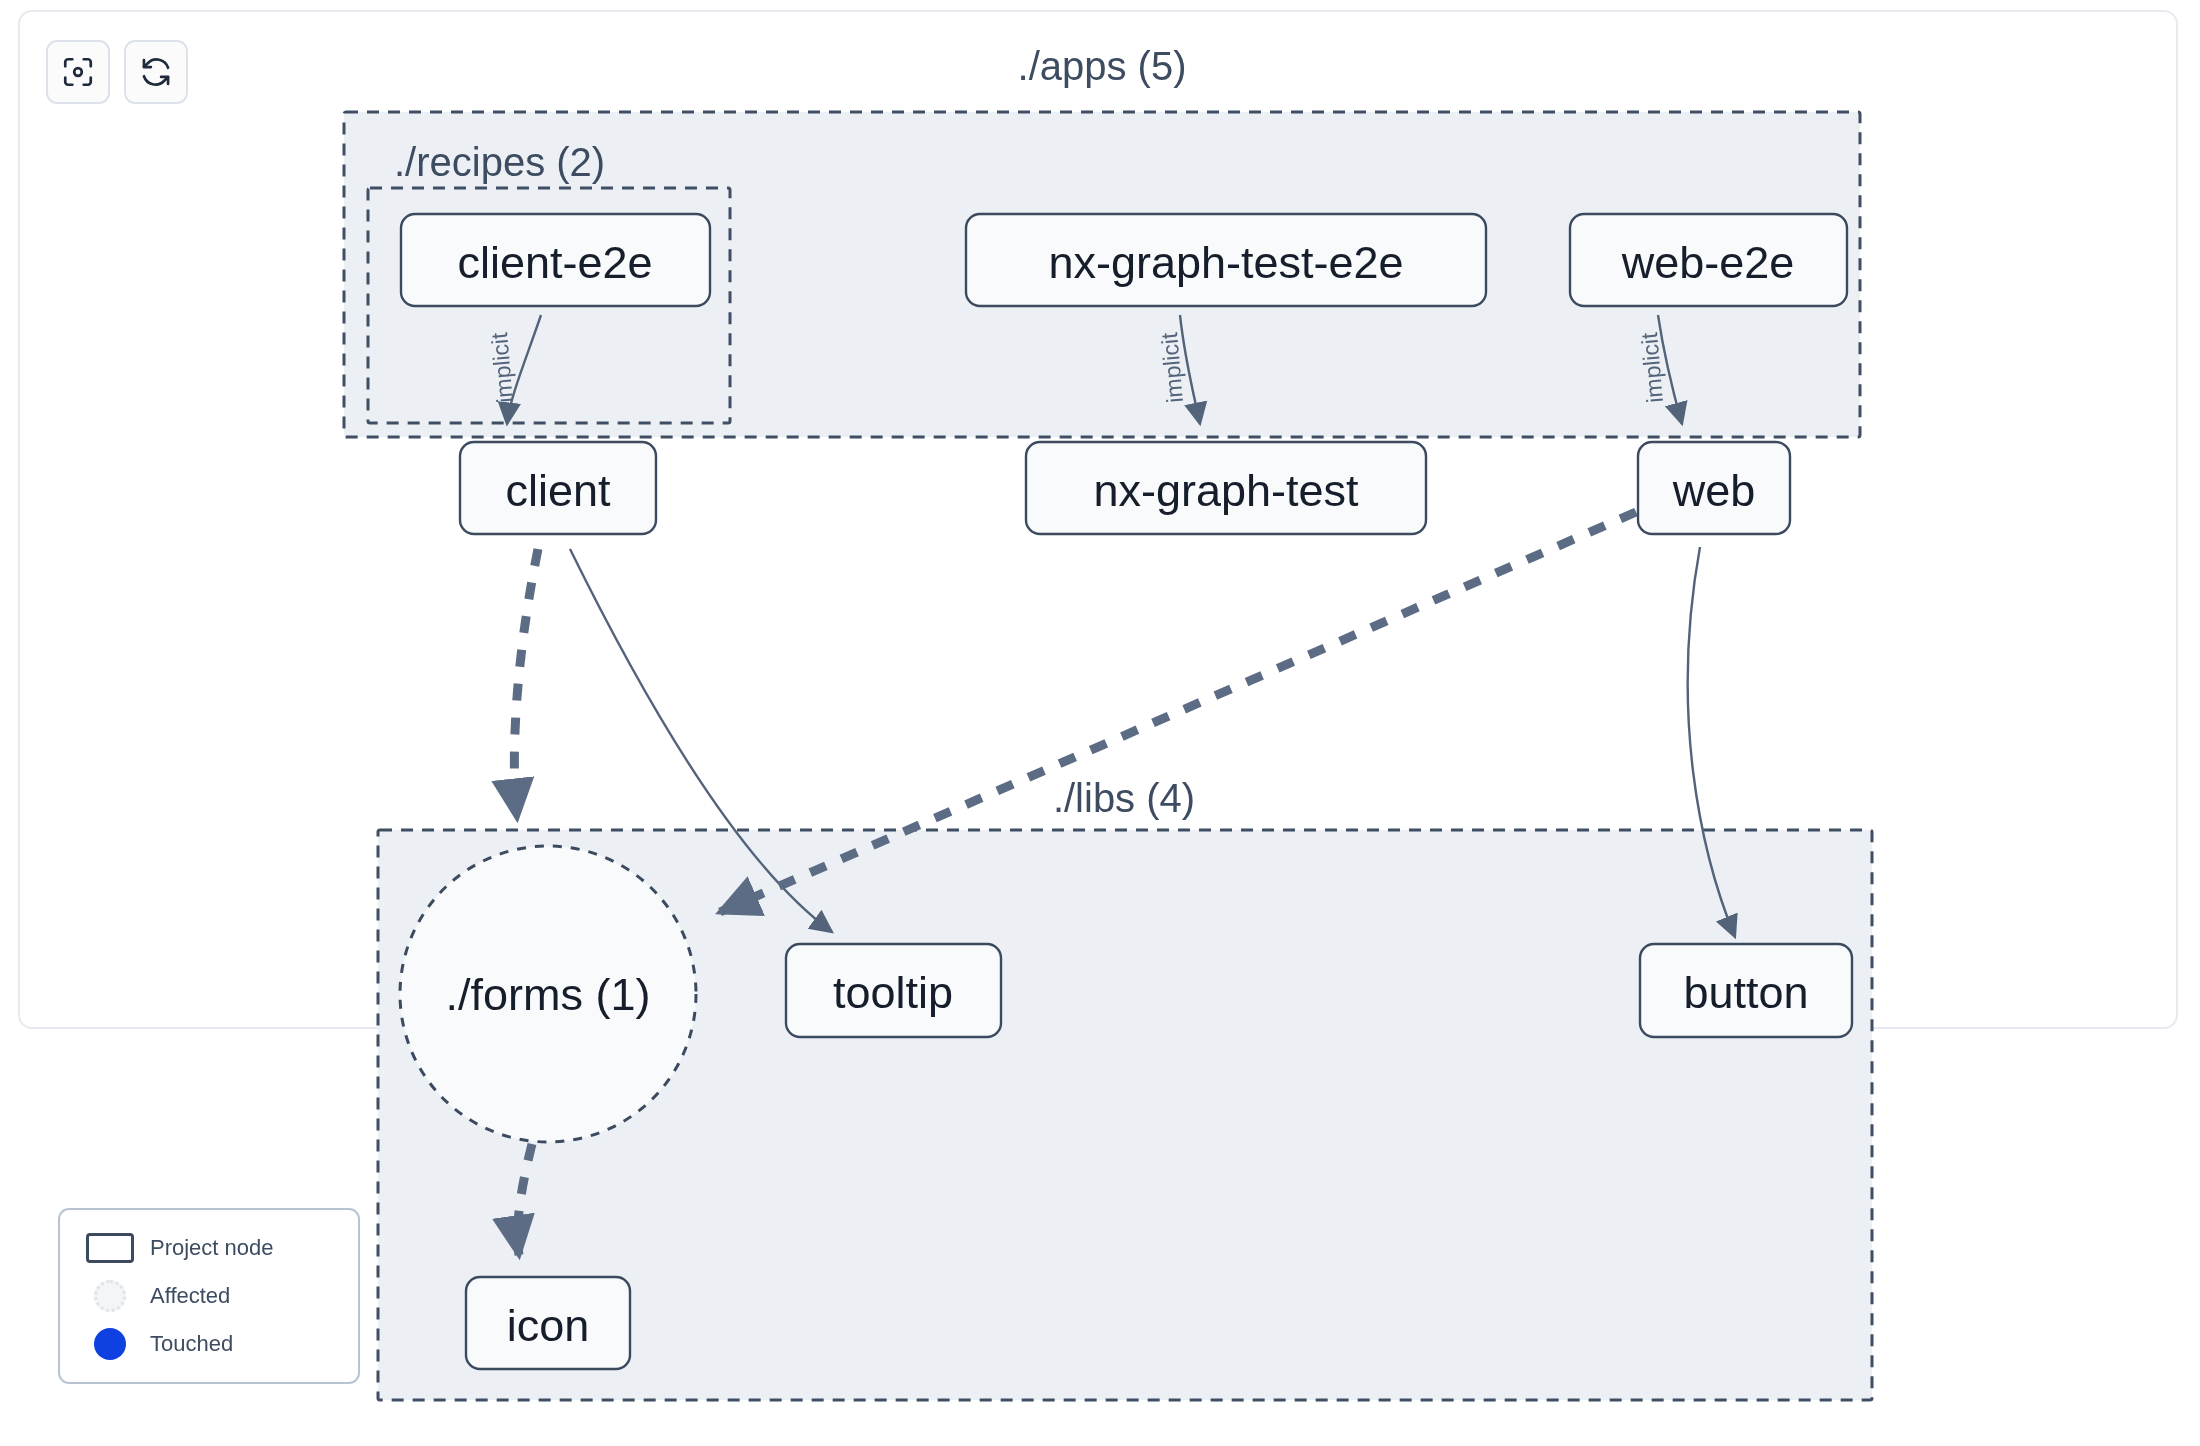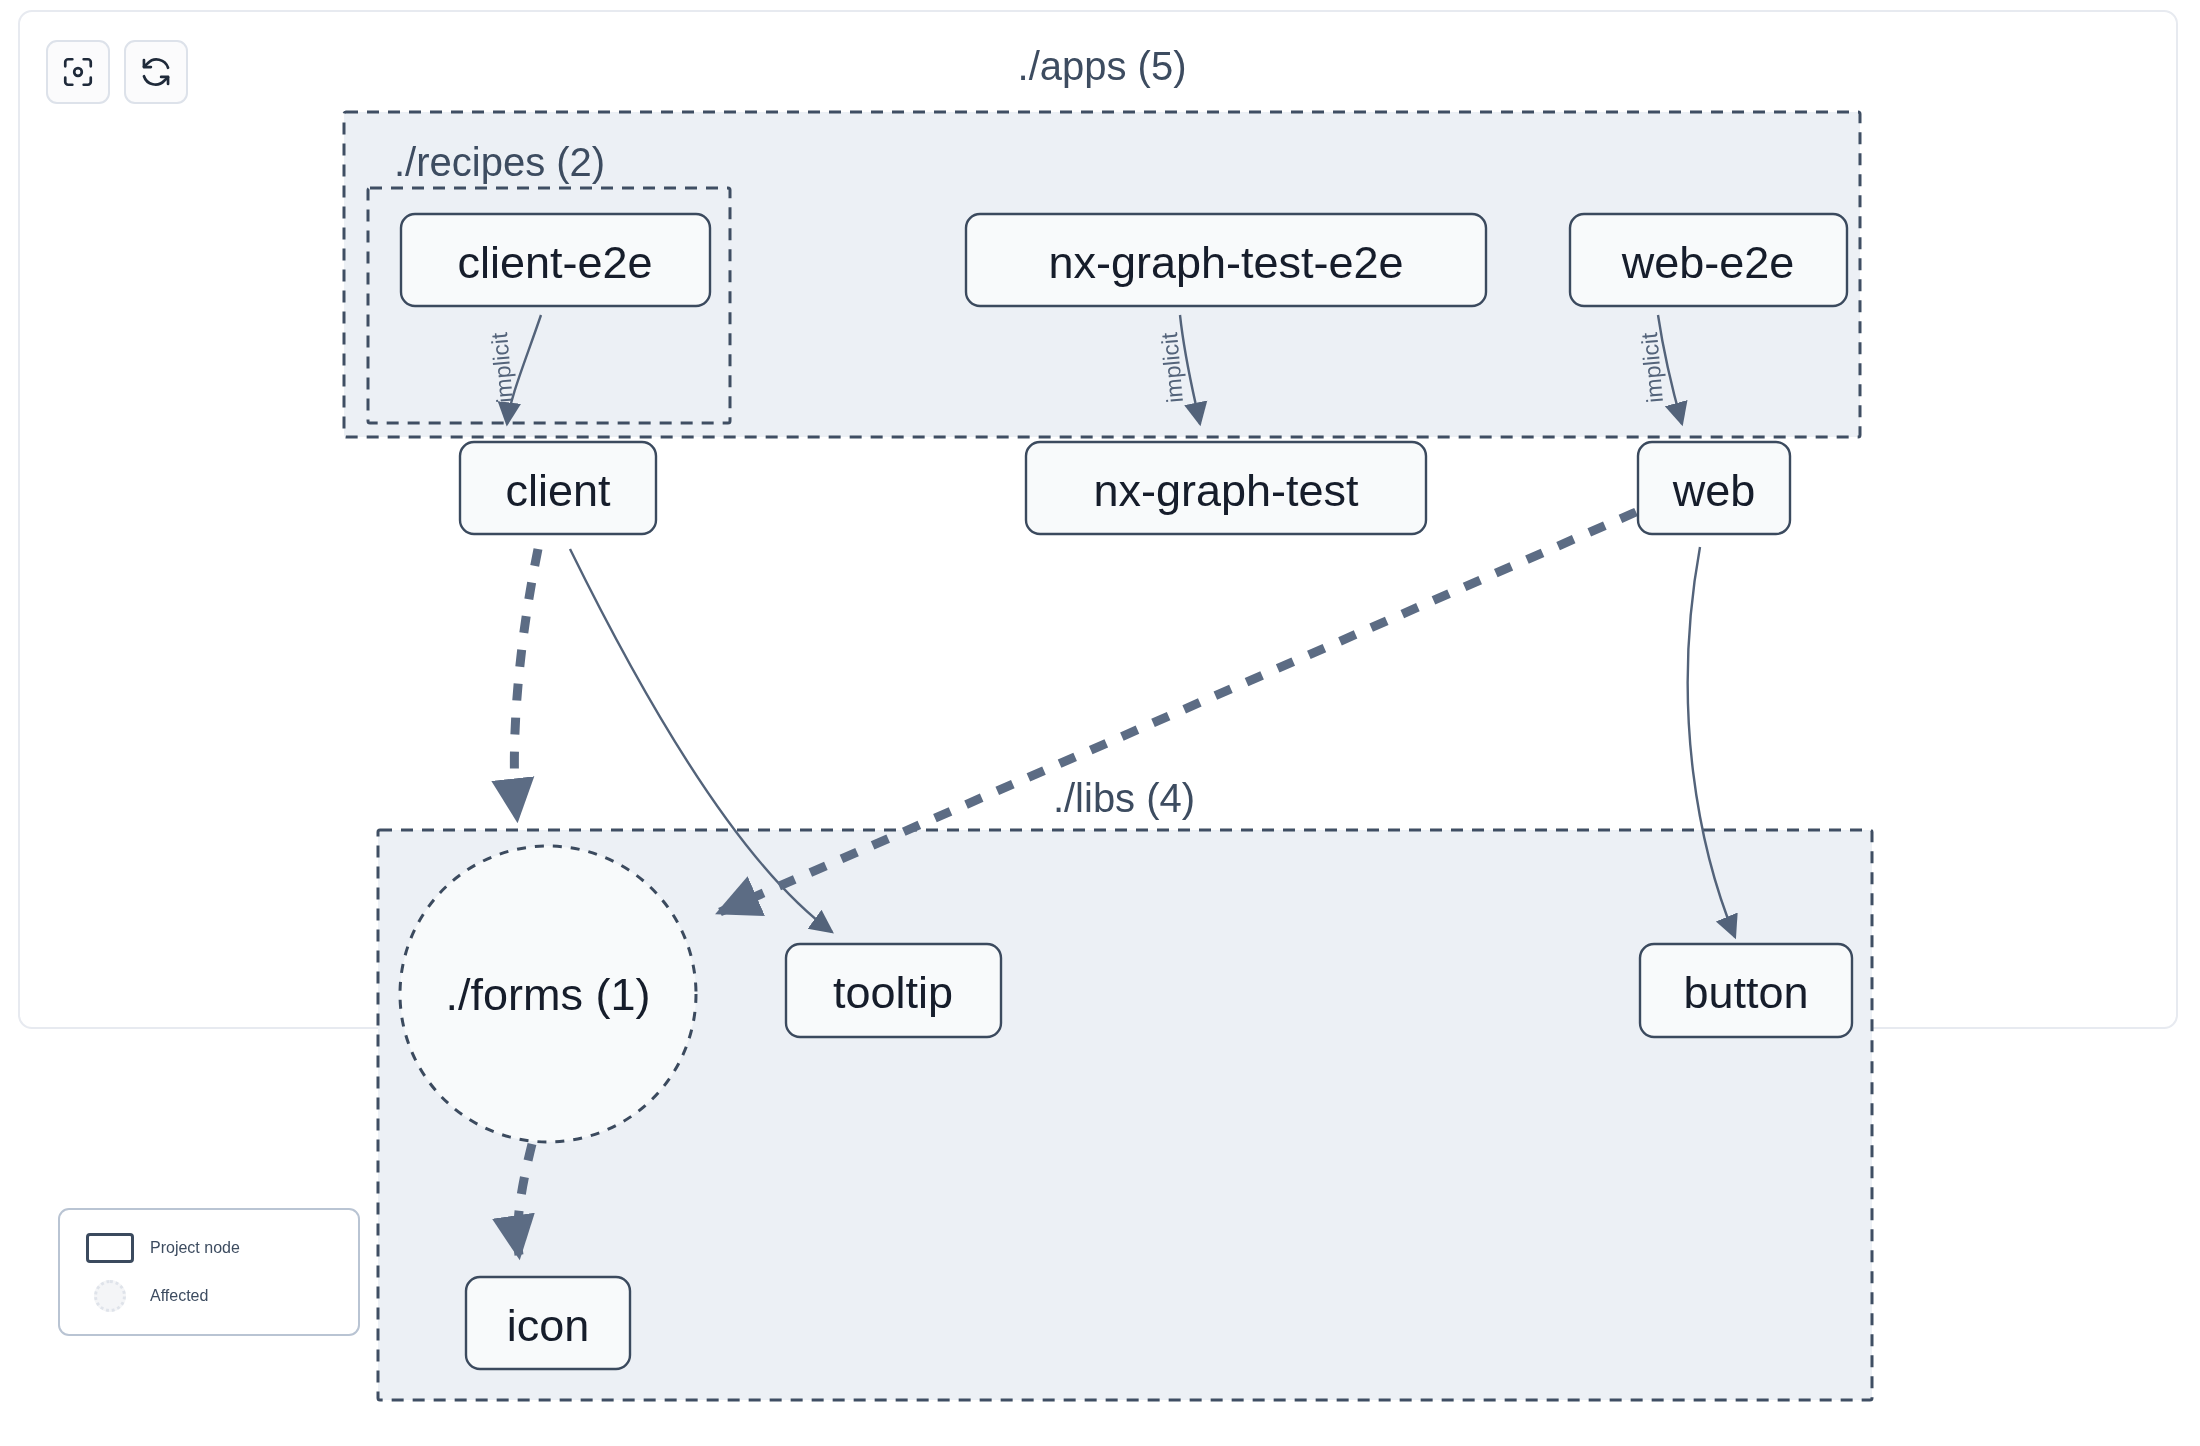--- a/index.html
+++ b/index.html
@@ -157,21 +157,21 @@
     box-sizing: border-box;
   }
   .sw-touched {
     width: 32px;
     height: 32px;
     border-radius: 50%;
     background: #0f41e0;
   }
   .legend-text {
     margin-left: 12px;
-    font-size: 16px;
+    font-size: 22px;
     color: #3d4c60;
     font-family: "Liberation Sans", sans-serif;
     white-space: nowrap;
   }
 </style>
 </head>
 <body>
 
 <div id="canvas">
 
@@ -318,15 +318,21 @@
         <span class="sw-project"></span>
       </span>
       <span class="legend-text">Project node</span>
     </div>
     <div class="legend-row">
       <span class="legend-swatch">
         <span class="sw-affected"></span>
       </span>
       <span class="legend-text">Affected</span>
     </div>
+    <div class="legend-row">
+      <span class="legend-swatch">
+        <span class="sw-touched"></span>
+      </span>
+      <span class="legend-text">Touched</span>
+    </div>
   </div>
 
 </div>
 
 </body></html>

